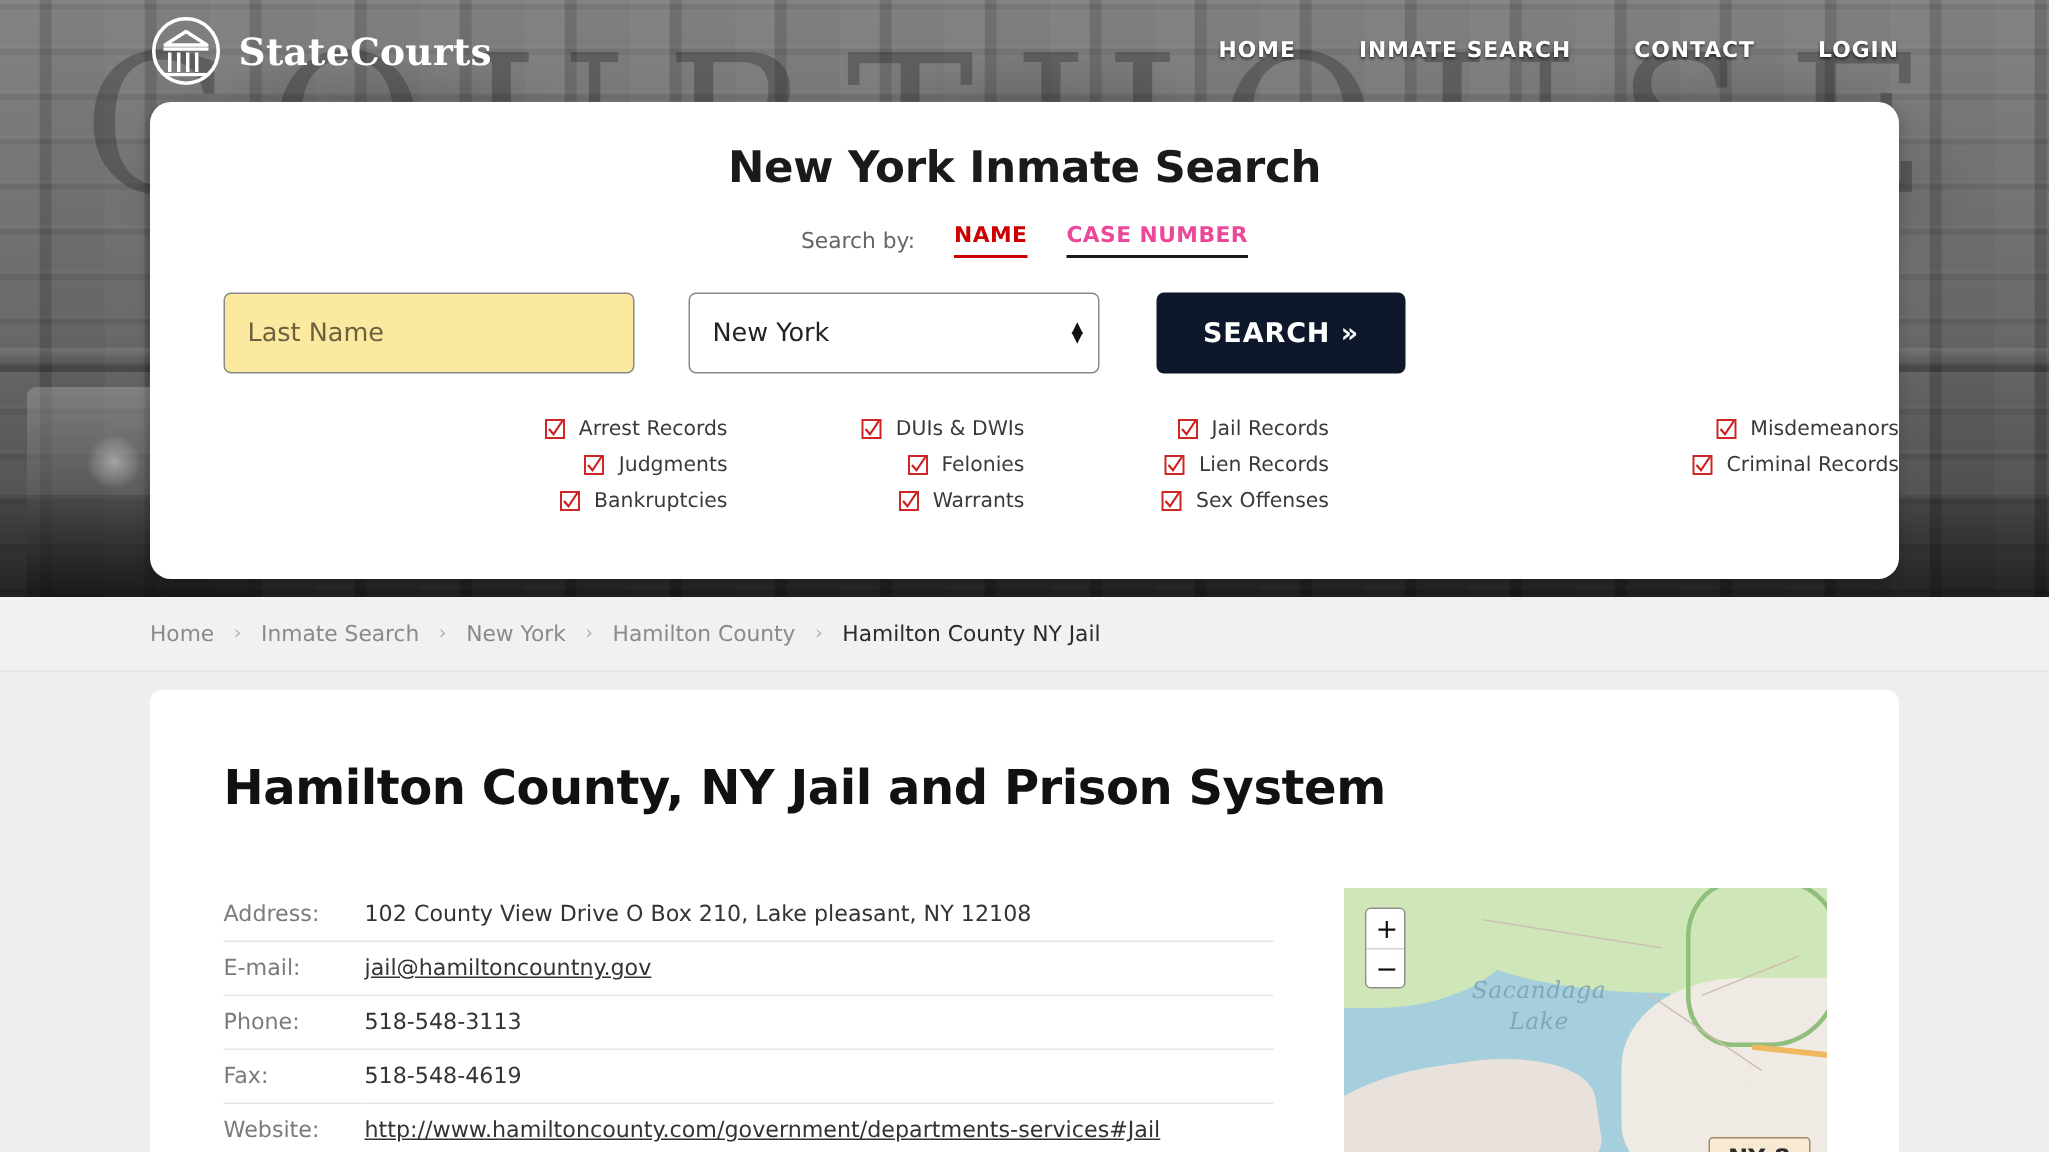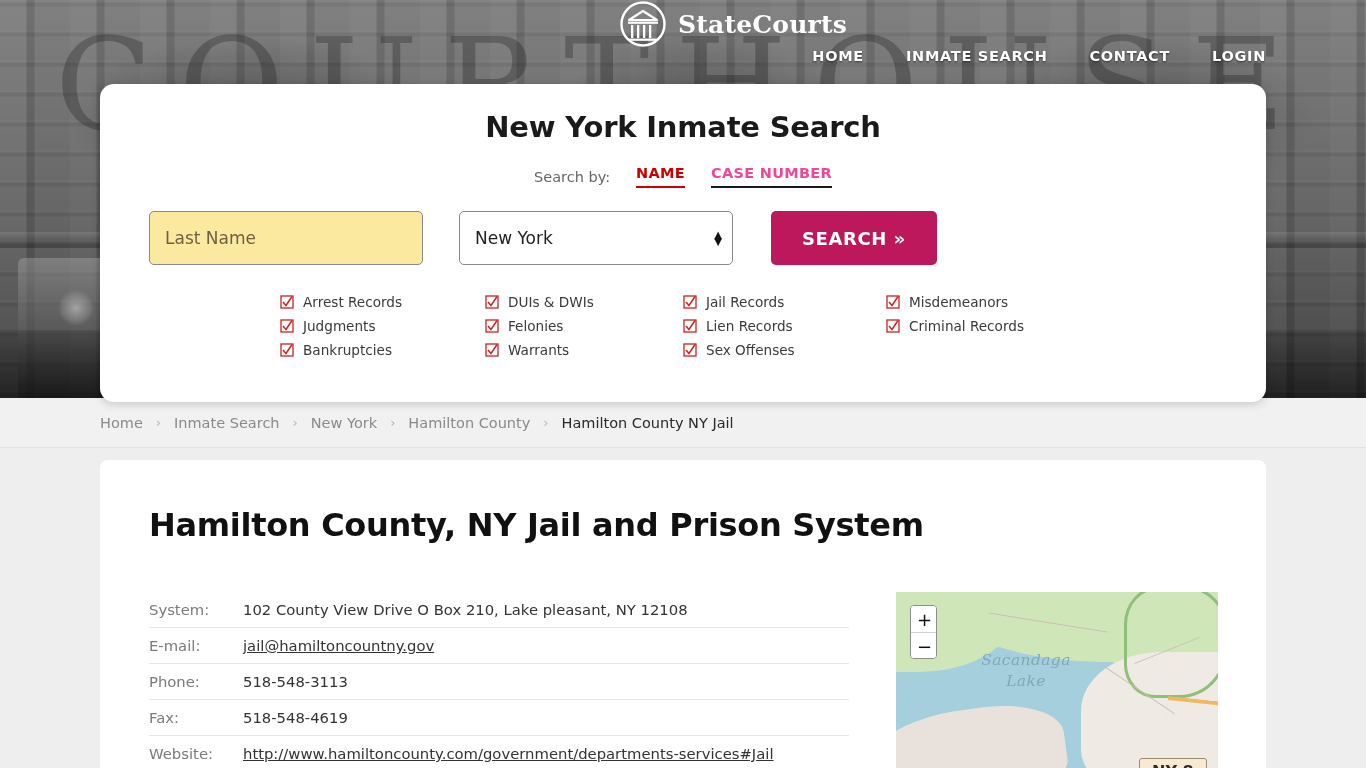--- a/index.html
+++ b/index.html
@@ -61,42 +61,42 @@
     filter:blur(.4px);
   }
   .hero-dark-base {
     position:absolute; left:0; top:330px; width:1366px; height:68px;
     background:linear-gradient(180deg,rgba(0,0,0,.15),rgba(0,0,0,.55));
   }
 
   
   .topbar {
     position:absolute; left:0; top:0; width:1366px; height:68px;
-    display:flex; align-items:center; z-index:6;flex-direction:column;
+    display:flex; align-items:center; z-index:6;
   }
   .brand { display:flex; align-items:center; margin-left:100px; gap:11px; }
   .brand-logo { width:48px; height:48px; flex:0 0 48px; }
   .brand-name {
     color:#ffffff; font-family:"DejaVu Serif", serif;
     font-size:25px; font-weight:700; letter-spacing:.2px;
   }
   .mainnav {
     margin-left:auto; margin-right:100px;
     display:flex; align-items:center; gap:42px;
   }
   .mainnav a {
     color:#ffffff; text-decoration:none;
     font-size:14.5px; font-weight:700; letter-spacing:.7px;
     text-transform:uppercase;
     text-shadow:0 1px 2px rgba(0,0,0,.6);
   }
 
   
   .search-card {
-    position:absolute; left:100px; top:84px; width:1166px; height:318px;
+    position:absolute; left:100px; top:68px; width:1166px; height:318px;
     background:#ffffff; border-radius:14px;
     box-shadow:0 2px 10px rgba(0,0,0,.18);
     z-index:5;
   }
   .search-title {
     text-align:center; margin:0; padding-top:26px;
     font-size:29px; font-weight:700; color:#1a1a1a; letter-spacing:-.2px;
   }
   .searchby-row {
     display:flex; align-items:center; justify-content:center;
@@ -128,30 +128,30 @@
     font-size:17px; color:#222222; padding:0 30px 0 15px;
     font-family:"DejaVu Sans", sans-serif;
     appearance:none; -webkit-appearance:none;
   }
   .sel-arrows {
     position:absolute; right:11px; top:50%; transform:translateY(-50%);
     pointer-events:none; line-height:7px; font-size:10px; color:#111;
   }
   .btn-search {
     width:166px; height:54px; margin-left:23px;
-    background:#be185d; color:#ffffff; border:0; border-radius:5px;
+    background:#0f172a; color:#ffffff; border:0; border-radius:5px;
     font-size:18px; font-weight:700; letter-spacing:.6px;
     cursor:pointer; font-family:"DejaVu Sans", sans-serif;
   }
 
   .checks {
     display:grid; grid-template-columns:205px 198px 203px auto;
     margin:27px 0 0 180px; row-gap:5px;
   }
-  .chk { display:flex; align-items:center; gap:9px; height:19px; }
+  .chk { display:flex; align-items:center; gap:9px; height:19px;justify-content:flex-end; }
   .chk-label { font-size:13.6px; color:#3a3a3a; }
 
   
   .crumbbar {
     position:absolute; left:0; top:398px; width:1366px; height:50px;
     background:#f1f1f1; border-bottom:1px solid #e2e2e2;
     display:flex; align-items:center;
   }
   .crumbs { margin-left:100px; display:flex; align-items:center; gap:0; }
   .crumb { font-size:14.5px; color:#8a8a8a; text-decoration:none; }
@@ -403,21 +403,21 @@
     <span class="crumb current">Hamilton County NY Jail</span>
   </div>
 </div>
 
 <div class="content-card">
   <h2 class="page-title">Hamilton County, NY Jail and Prison System</h2>
 
   <table class="info-table">
     <tbody>
       <tr>
-        <td class="k">System:</td>
+        <td class="k">Address:</td>
         <td class="v">102 County View Drive O Box 210, Lake pleasant, NY 12108</td>
       </tr>
       <tr>
         <td class="k">E-mail:</td>
         <td class="v">
           <a href="#">jail@hamiltoncountny.gov</a>
         </td>
       </tr>
       <tr>
         <td class="k">Phone:</td>

